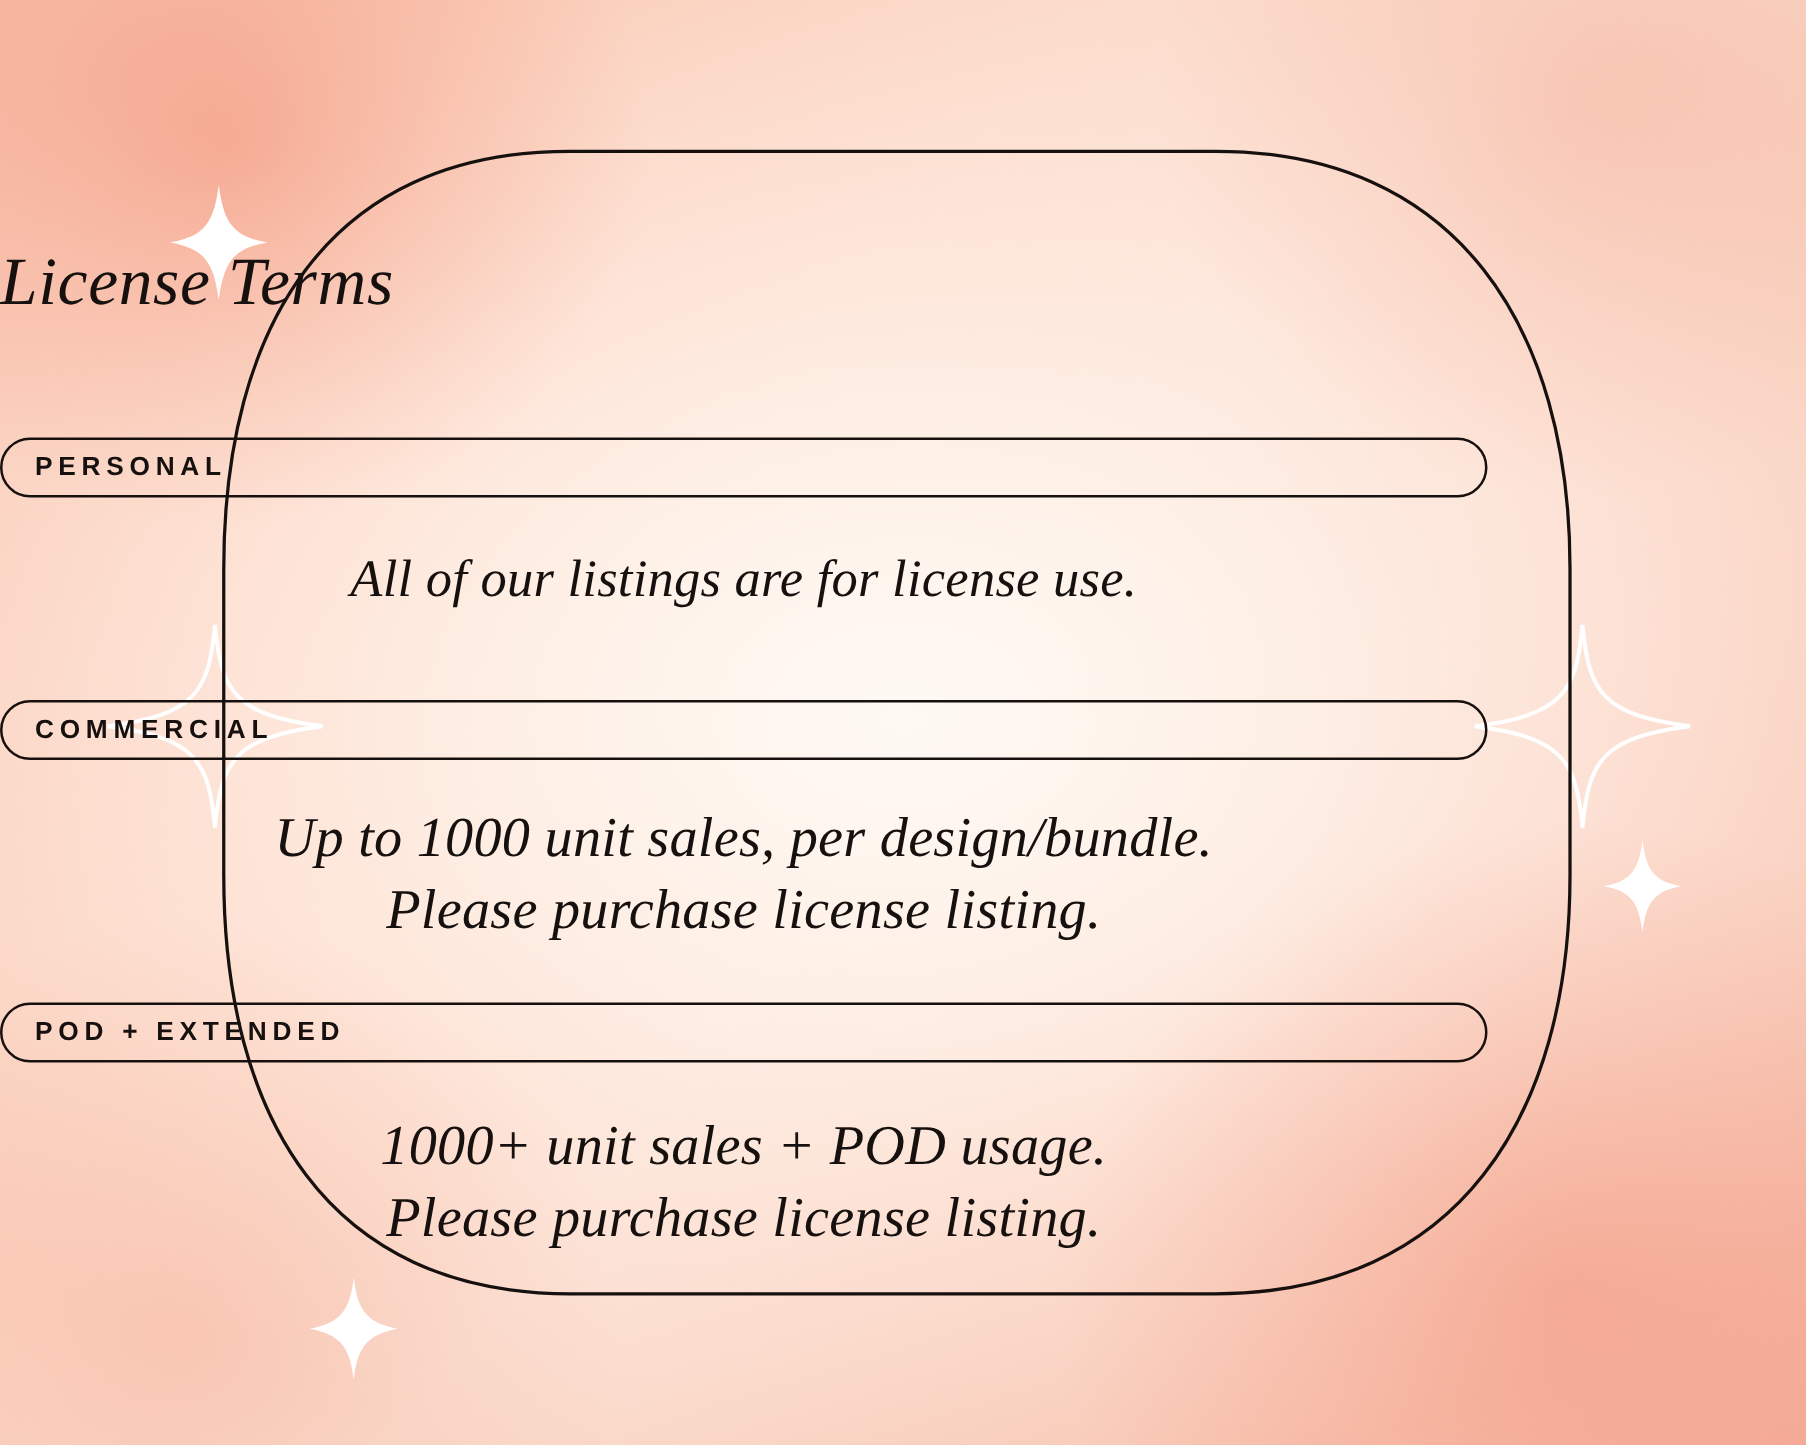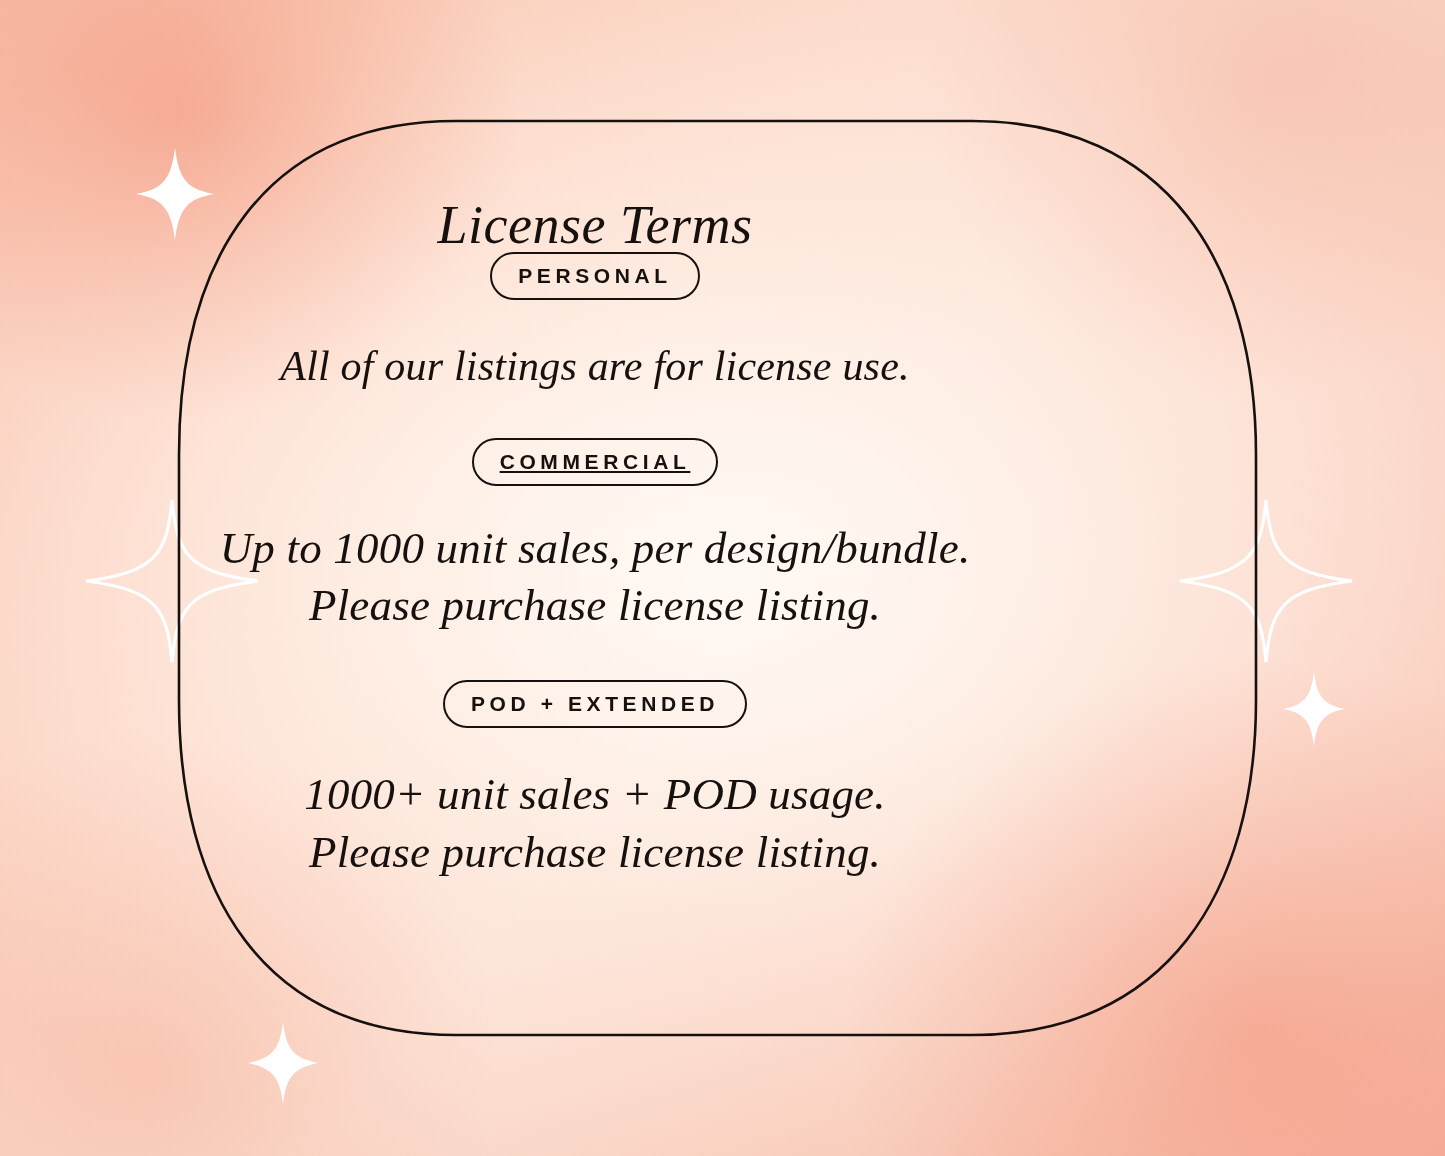--- a/index.html
+++ b/index.html
@@ -74,21 +74,20 @@
   }
 
   
   .content {
     position: absolute;
     left: 0; top: 0;
     width: 1190px;
     height: 1156px;
     display: flex;
     flex-direction: column;
-    align-items: center;
   }
 
   .title {
     font-style: italic;
     font-size: 54px;
     color: #16100e;
     letter-spacing: 0.5px;
     margin-top: 198px;
     line-height: 1;
   }
@@ -101,22 +100,22 @@
     font-family: "Liberation Sans", sans-serif;
     font-weight: bold;
     font-size: 21px;
     letter-spacing: 4.6px;
     color: #16100e;
     line-height: 1;
     display: inline-block;
     background: transparent;
   }
 
-  .pill-personal   { }
-  .pill-commercial { margin-top: 44px; text-decoration: underline; }
+  .pill-personal   { margin-top: 98px; }
+  .pill-commercial { margin-top: 68px; }
   .pill-pod        { margin-top: 45px; }
 
   .body-text {
     font-style: italic;
     font-size: 43px;
     line-height: 1.28;
     color: #16100e;
     text-align: center;
     letter-spacing: 0.2px;
   }

